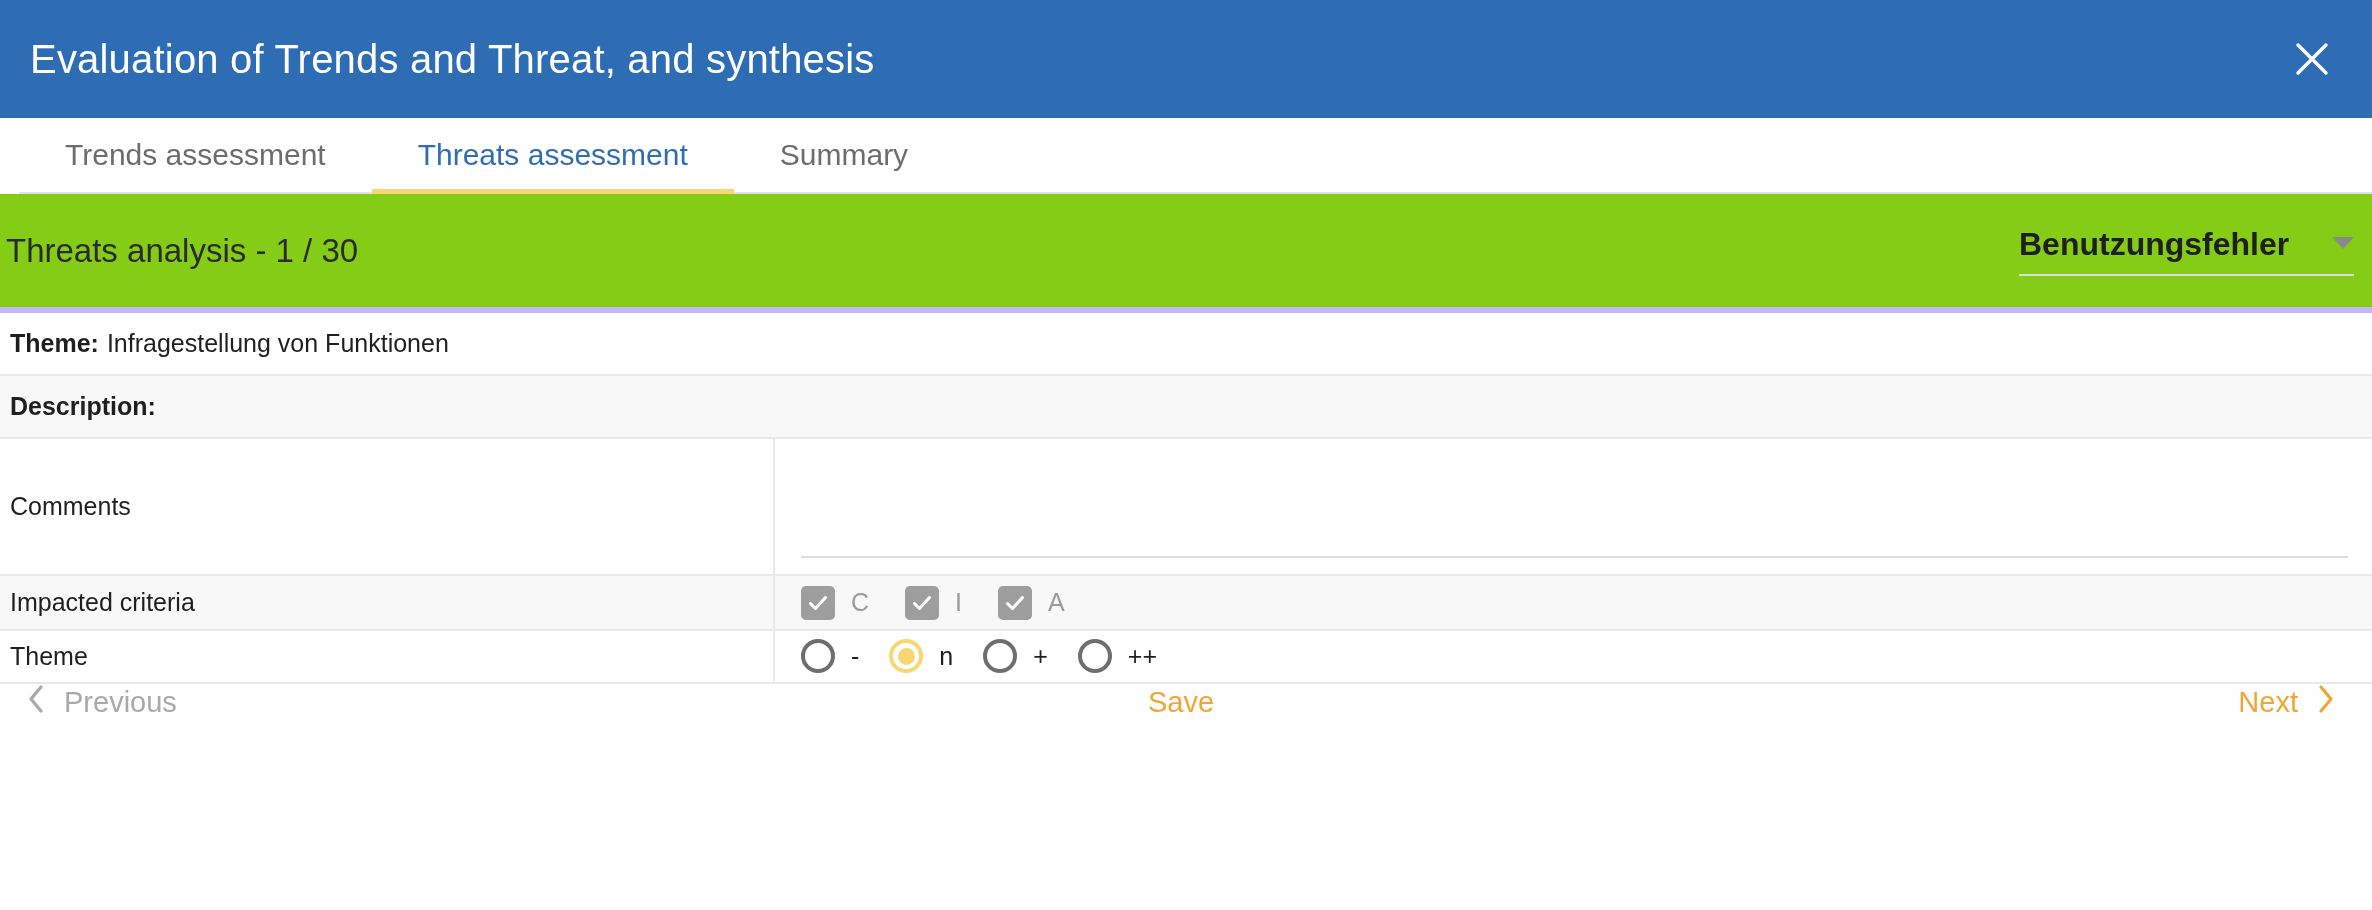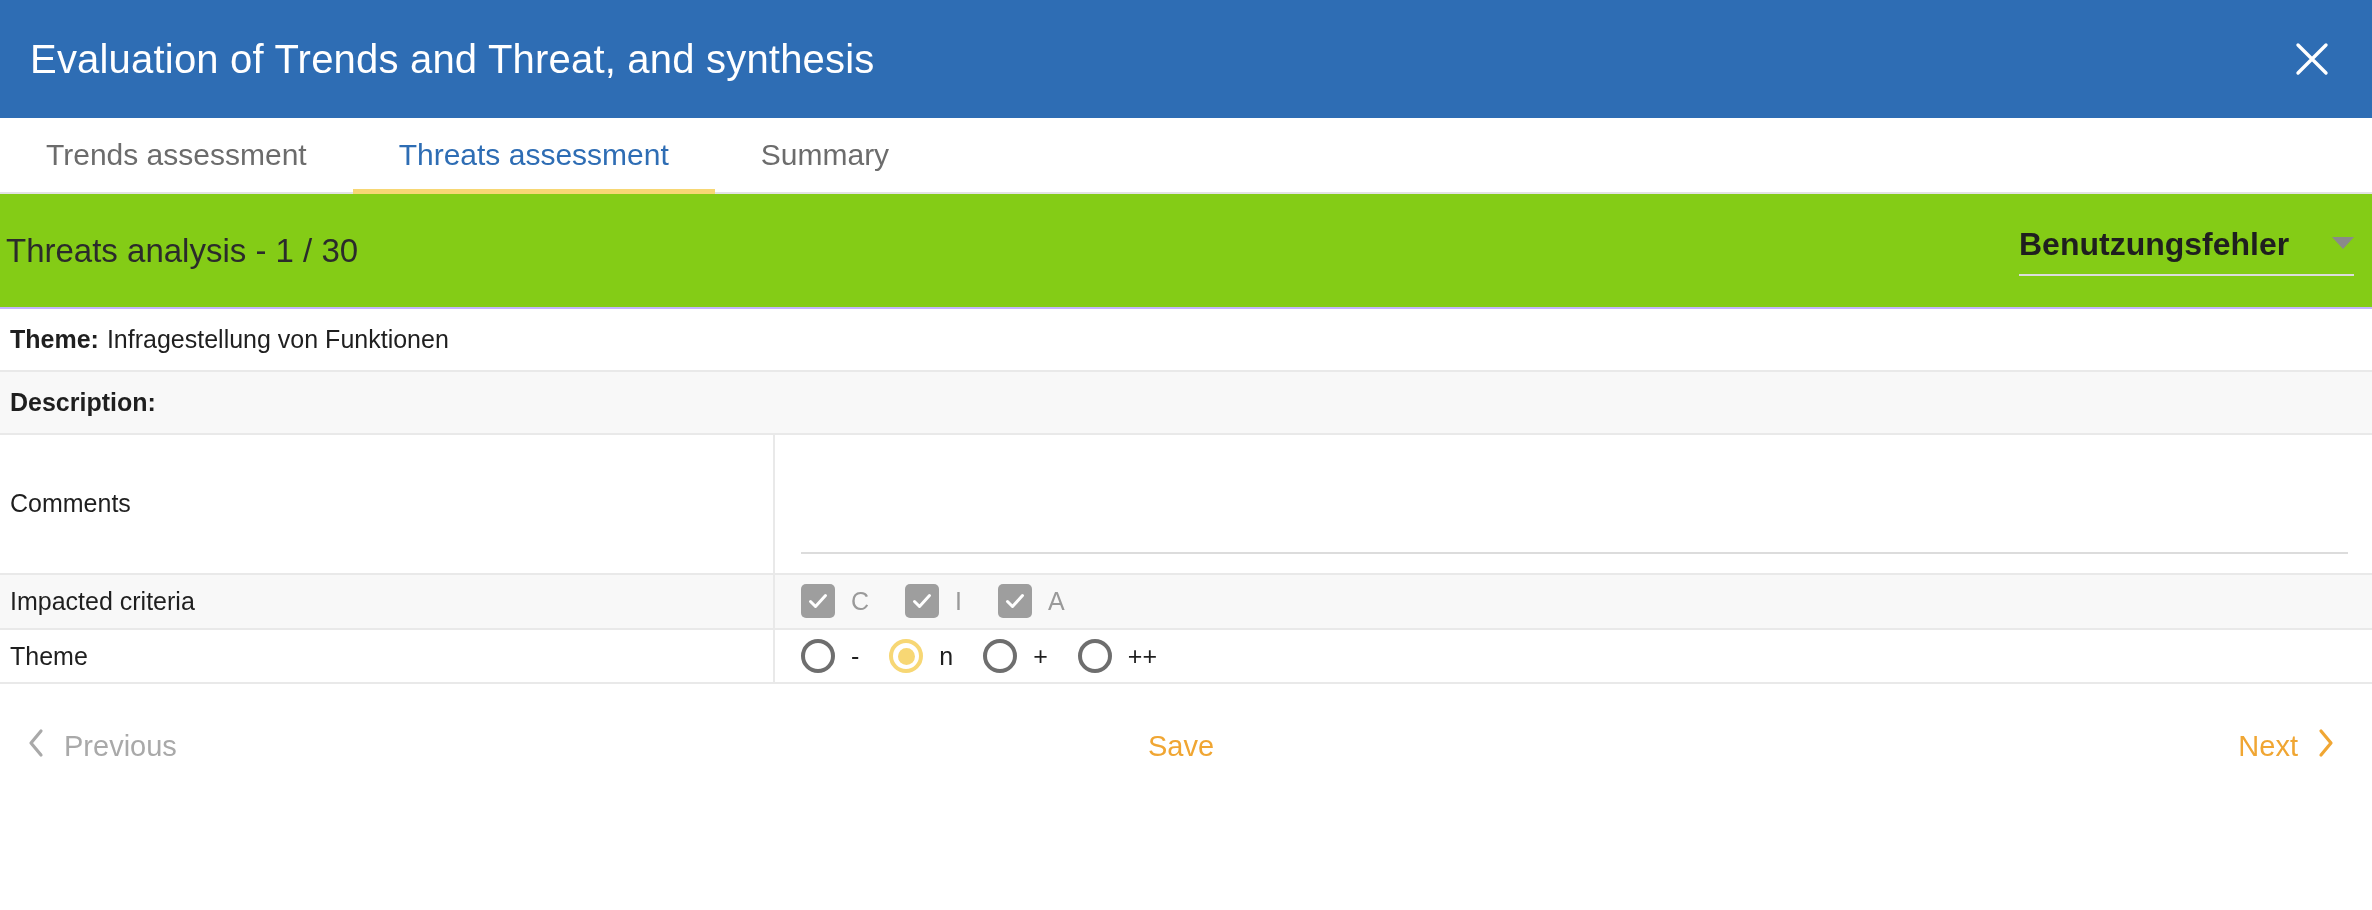--- a/index.html
+++ b/index.html
@@ -46,20 +46,21 @@
 
   
   .tabbar {
     flex: 0 0 76px;
     height: 76px;
     display: flex;
     align-items: stretch;
     background: #ffffff;
     border-bottom: 2px solid #e3e3e3;
     padding-left: 0px;
+    margin-left: 19px;
   }
   .tab {
     display: flex;
     align-items: center;
     justify-content: center;
     padding: 0 46px;
     font-size: 30px;
     color: #6c6c6c;
     cursor: pointer;
     position: relative;
@@ -118,21 +119,21 @@
     border-top: 12px solid #8a8a8a;
     flex: 0 0 auto;
     margin-bottom: 3px;
   }
 
   
   .table {
     flex: 1 1 auto;
     display: flex;
     flex-direction: column;
-    border-top: 2px solid #c4b5fd;
+    border-top: 6px solid #c4b5fd;
     min-height: 0;
   }
   .row {
     display: flex;
     align-items: stretch;
     border-bottom: 2px solid #e9e9e9;
     background: #ffffff;
   }
   .row.alt { background: #f8f8f8; }
   .row-full {
@@ -220,21 +221,21 @@
     margin-left: 16px;
     font-size: 25px;
     color: #1f1f1f;
   }
 
   
   .footer {
     flex: 0 0 96px;
     height: 96px;
     display: flex;
-    align-items: flex-end;
+    align-items: flex-start;
     justify-content: space-between;
     padding: 0 36px 15px 26px;
     background: #ffffff;
   }
   .foot-btn {
     display: flex;
     align-items: center;
     gap: 18px;
     font-size: 29px;
     cursor: pointer;

